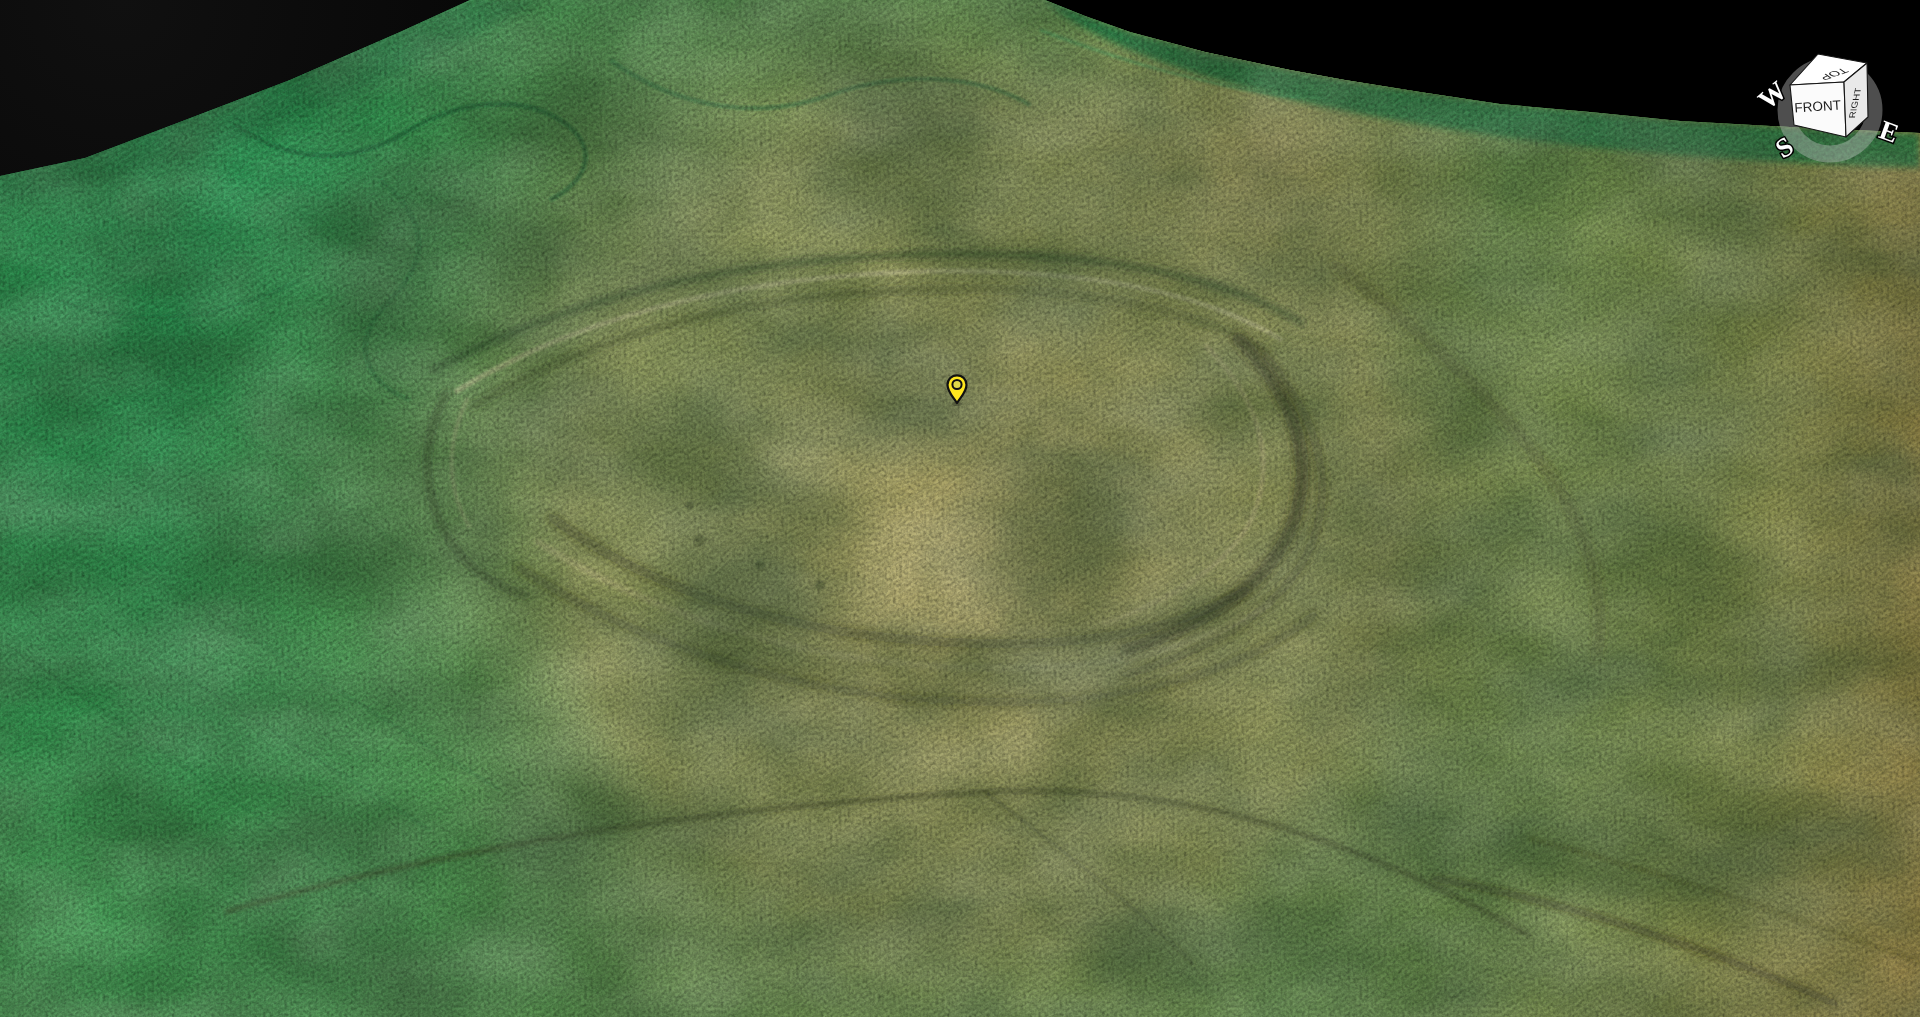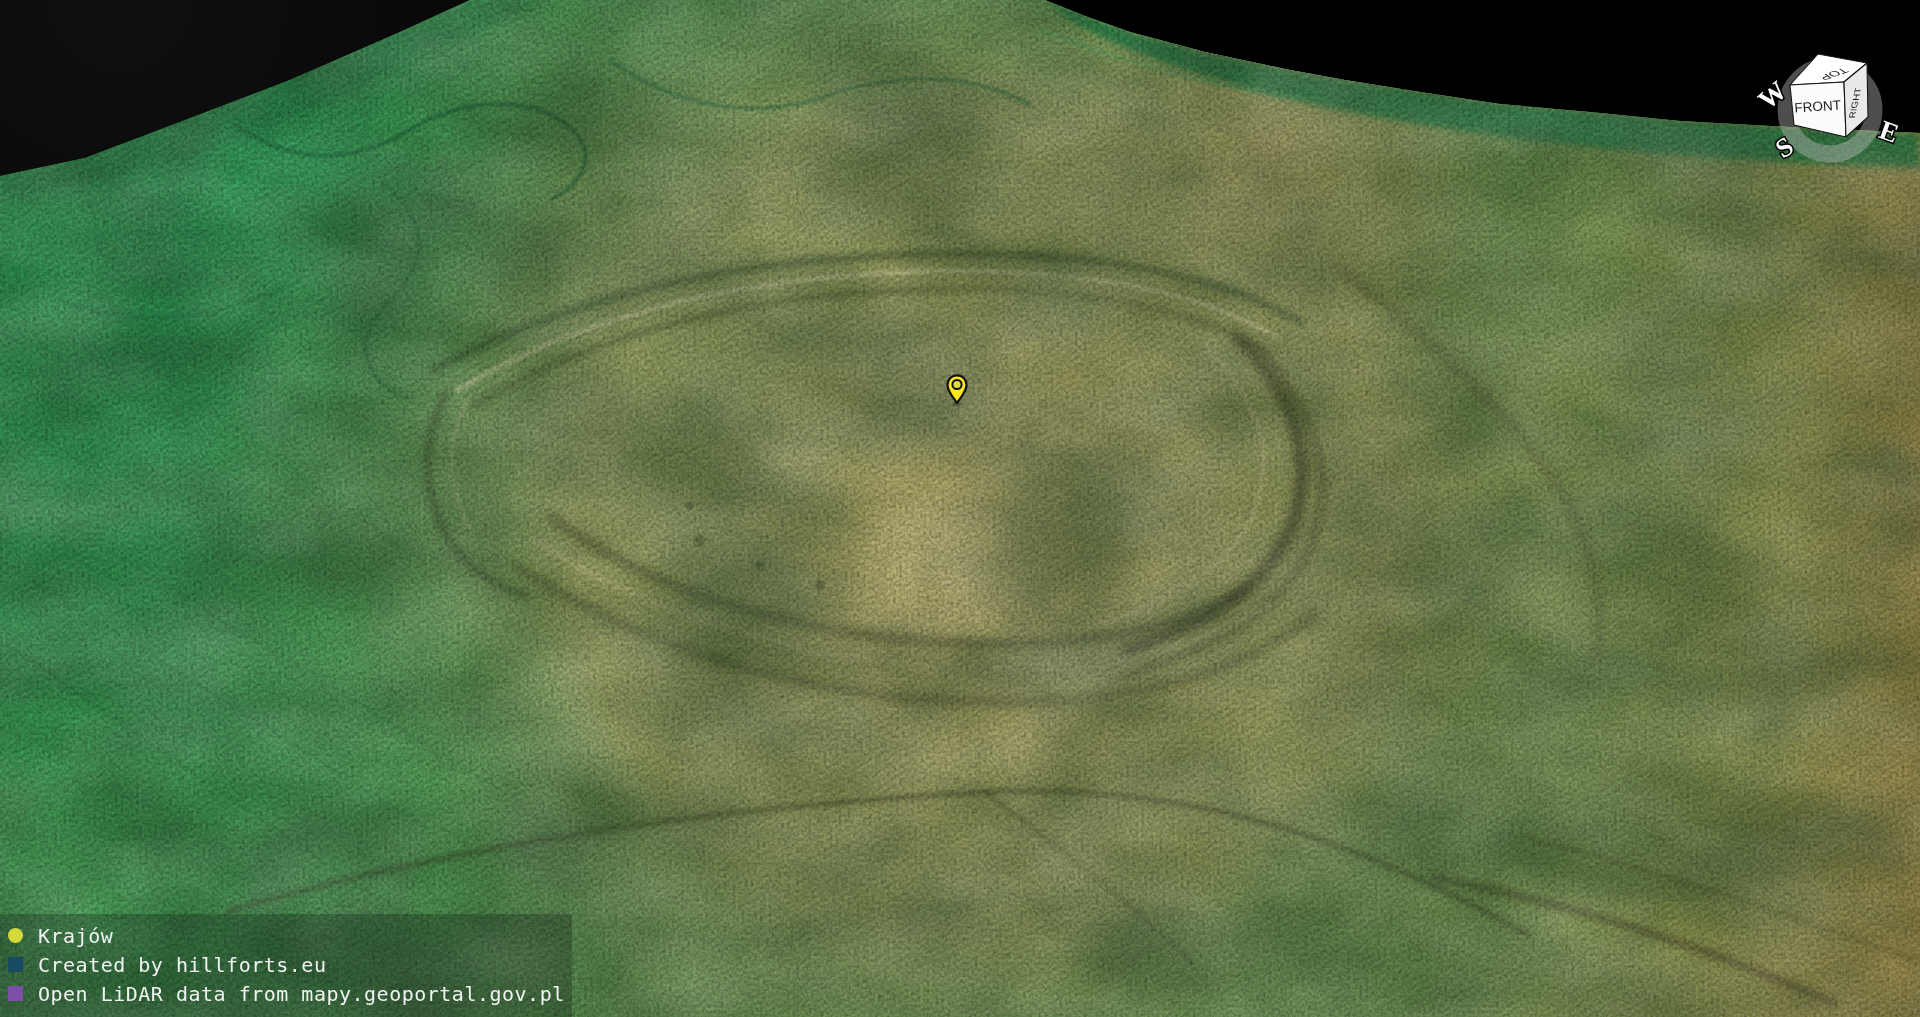--- a/index.html
+++ b/index.html
@@ -203,28 +203,14 @@
       <polygon points="1790,85 1818,54 1867,63 1844,82" fill="#ffffff" stroke="#151515" stroke-width="1.1" stroke-linejoin="round"></polygon>
       <polygon points="1790,85 1844,82 1846,137 1794,125" fill="#fbfbfb" stroke="#151515" stroke-width="1.1" stroke-linejoin="round"></polygon>
       <polygon points="1844,82 1867,63 1868,117 1846,137" fill="#e9e9e9" stroke="#151515" stroke-width="1.1" stroke-linejoin="round"></polygon>
 
       <text class="cube-label" text-anchor="middle" font-size="13" transform="translate(1831,72) rotate(160) skewX(35) scale(1,0.65)" fill="#444">TOP</text>
       <text class="cube-label" text-anchor="middle" font-size="13.5" transform="translate(1818,111) rotate(-4)">FRONT</text>
       <text class="cube-label" text-anchor="middle" font-size="10" transform="translate(1858,103) rotate(-78) skewX(12) scale(1,0.85)" fill="#555">RIGHT</text>
     </g>
   </svg>
 
-  <div class="legend">
-    <div class="legend-row">
-      <span class="legend-swatch circle" style="background-color: rgb(214, 217, 60);"></span>
-      <span class="legend-label">Krajów</span>
-    </div>
-    <div class="legend-row">
-      <span class="legend-swatch square" style="background-color: rgb(23, 74, 99);"></span>
-      <span class="legend-label">Created by hillforts.eu</span>
-    </div>
-    <div class="legend-row">
-      <span class="legend-swatch square" style="background-color: rgb(124, 79, 168);"></span>
-      <span class="legend-label">Open LiDAR data from mapy.geoportal.gov.pl</span>
-    </div>
-  </div>
 
 </div>
 
 </body></html>

